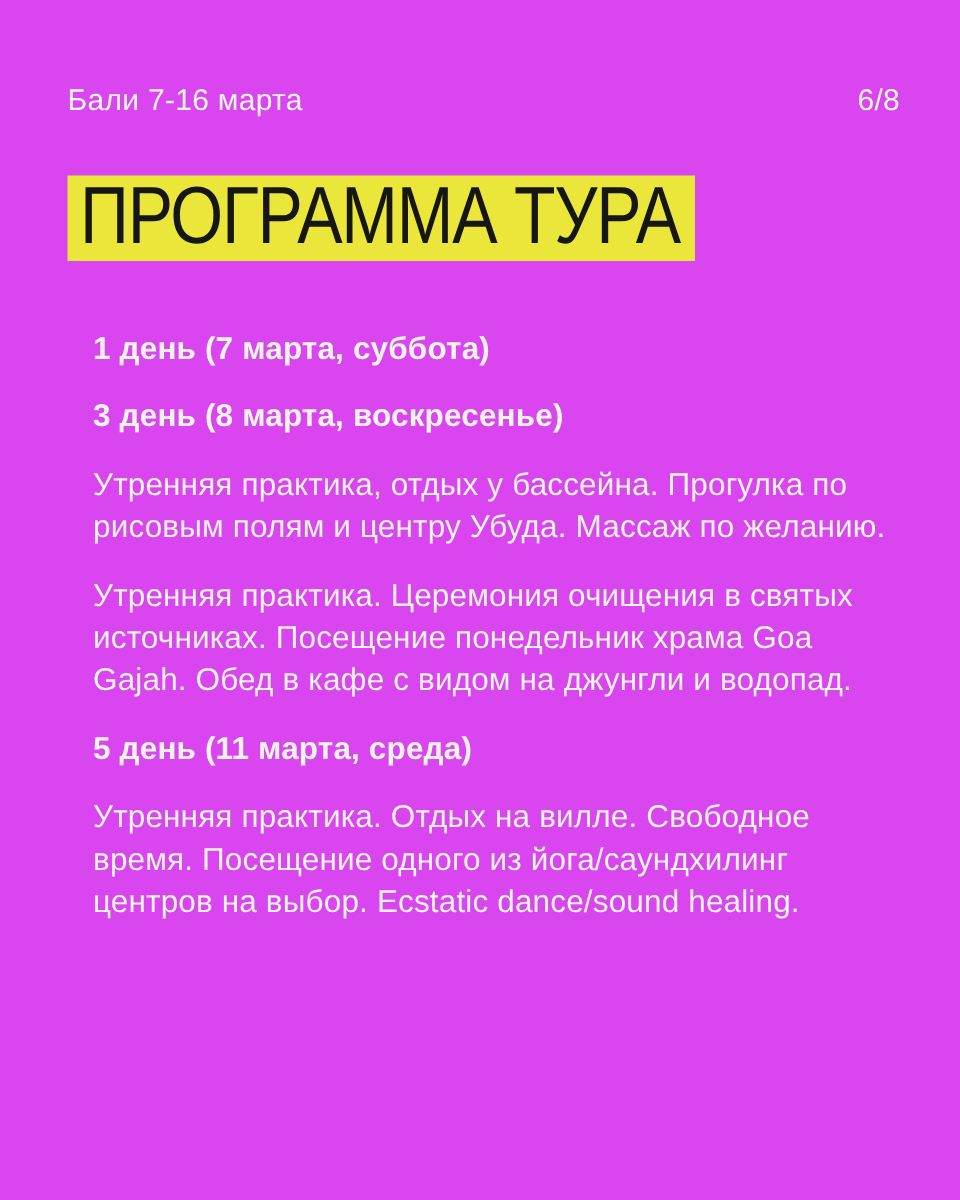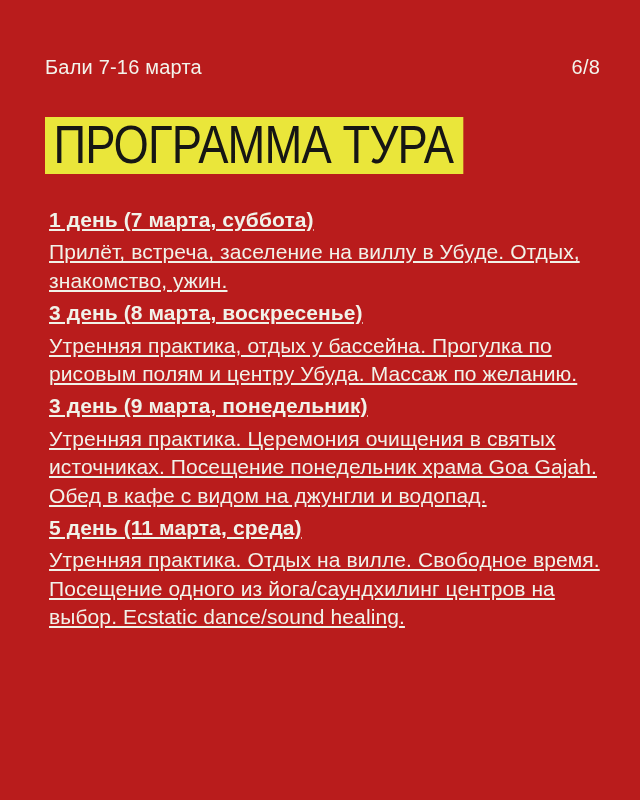--- a/index.html
+++ b/index.html
@@ -7,21 +7,21 @@
   body {
     font-family: "Liberation Sans", "DejaVu Sans", sans-serif;
     background: #2c3227;
     color: #f1f2e9;
     position: relative;
     overflow: hidden;
   }
   .slide {
     position: absolute;
     inset: 0;
-    background: #b91c1c;
+    background: #d946ef;
   }
   .header {
     position: absolute;
     top: 56px;
     left: 45px;
     right: 40px;
     display: flex;
     justify-content: space-between;
     align-items: baseline;
     font-size: 20px;
@@ -50,21 +50,21 @@
   .body-text {
     position: absolute;
     top: 202px;
     left: 45px;
     width: 578px;
     font-size: 21px;
     line-height: 28.4px;
     letter-spacing: 0.1px;
     color: #f1f2e9;
   }
-  .day-block p { margin: 4px; text-decoration: underline; }
+  .day-block p { margin: 17px; }
   .day-heading { font-weight: 700; }
   .footer {
     position: absolute;
     top: 731px;
     left: 45px;
     right: 38px;
     display: flex;
     justify-content: space-between;
     align-items: center;
   }
@@ -85,28 +85,26 @@
     <span>6/8</span>
   </div>
 
   <div class="title-wrap">
     <span class="title-highlight">ПРОГРАММА ТУРА</span>
   </div>
 
   <div class="body-text">
     <div class="day-block">
       <p class="day-heading">1 день (7 марта, суббота)</p>
-      <p class="day-description">Прилёт, встреча, заселение на виллу в Убуде. Отдых, знакомство, ужин.</p>
     </div>
     <div class="day-block">
       <p class="day-heading">3 день (8 марта, воскресенье)</p>
       <p class="day-description">Утренняя практика, отдых у бассейна. Прогулка по рисовым полям и центру Убуда. Массаж по желанию.</p>
     </div>
     <div class="day-block">
-      <p class="day-heading">3 день (9 марта, понедельник)</p>
       <p class="day-description">Утренняя практика. Церемония очищения в святых источниках. Посещение понедельник храма Goa Gajah. Обед в кафе с видом на джунгли и водопад.</p>
     </div>
     <div class="day-block">
       <p class="day-heading">5 день (11 марта, среда)</p>
       <p class="day-description">Утренняя практика. Отдых на вилле. Свободное время. Посещение одного из йога/саундхилинг центров на выбор. Ecstatic dance/sound healing.</p>
     </div>
   </div>
 
 
 </div>

